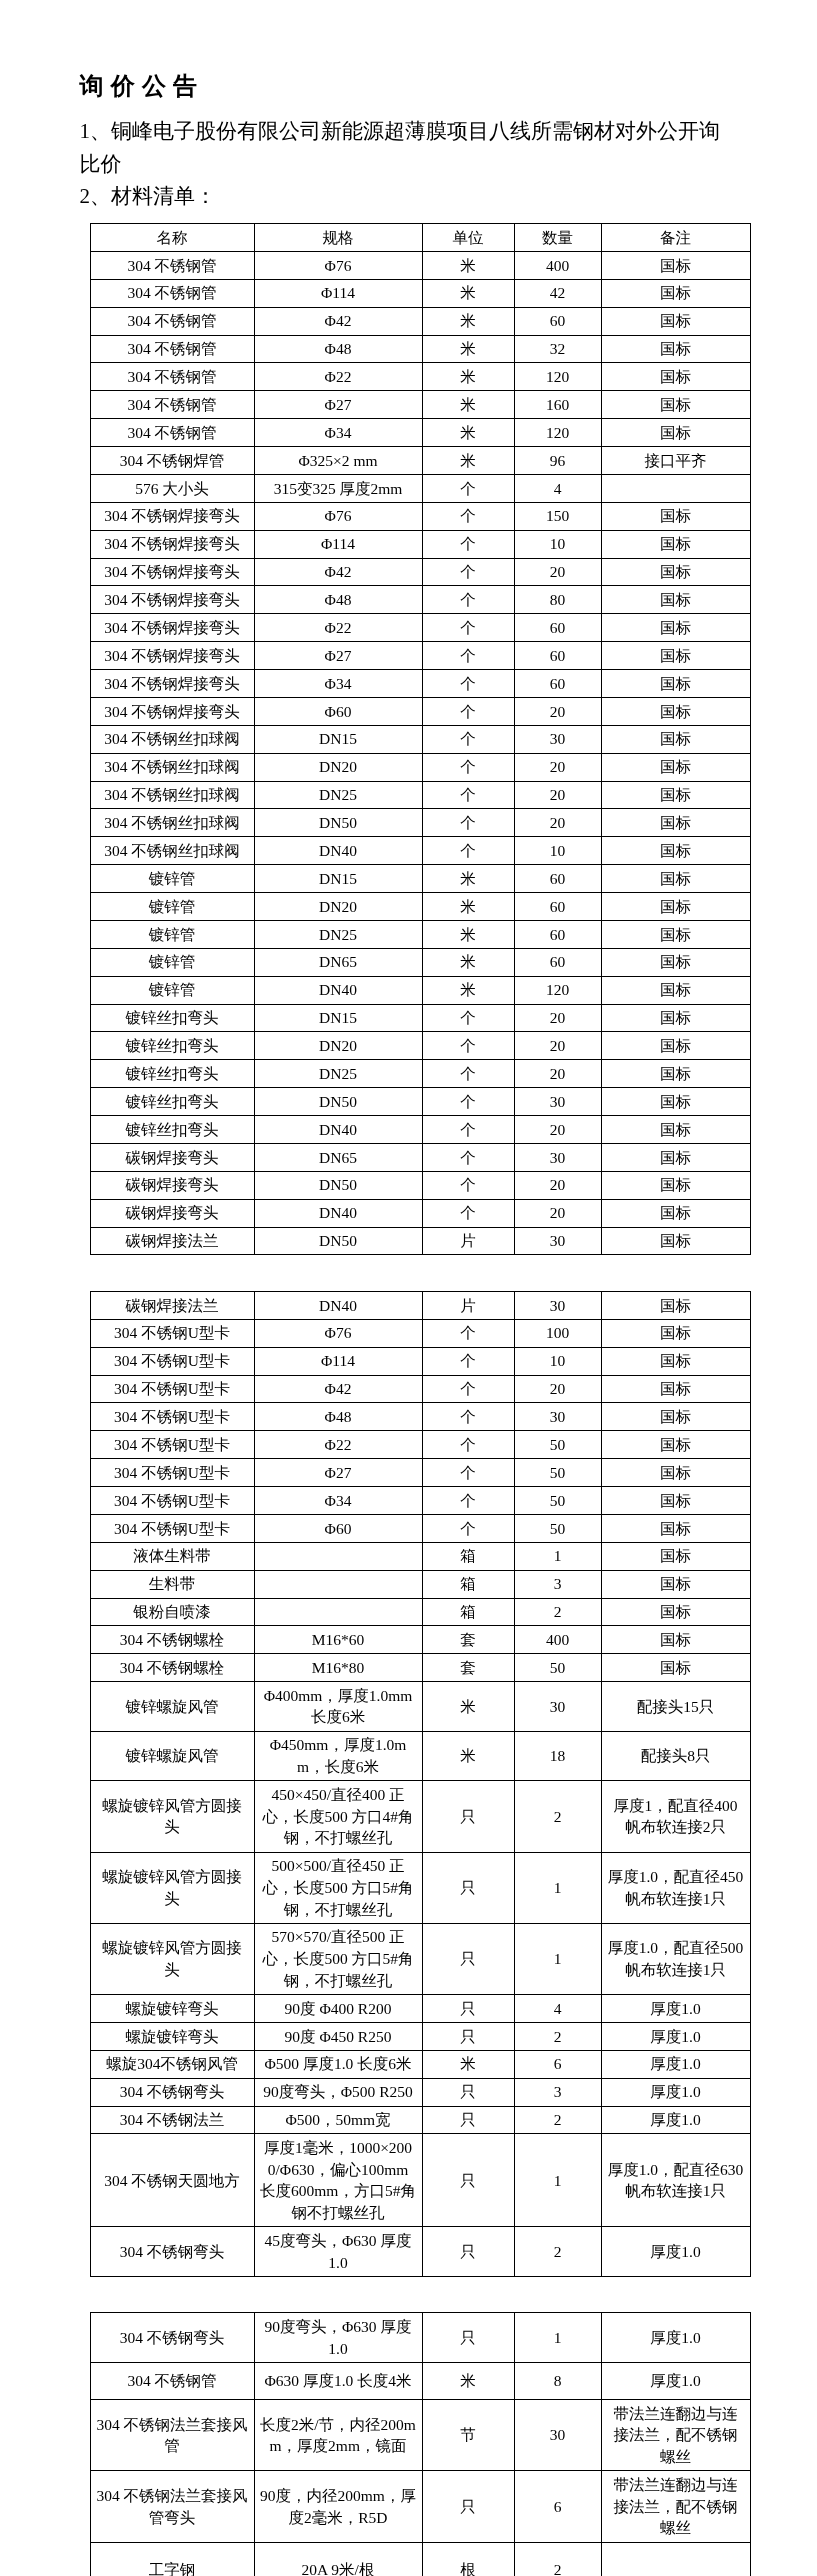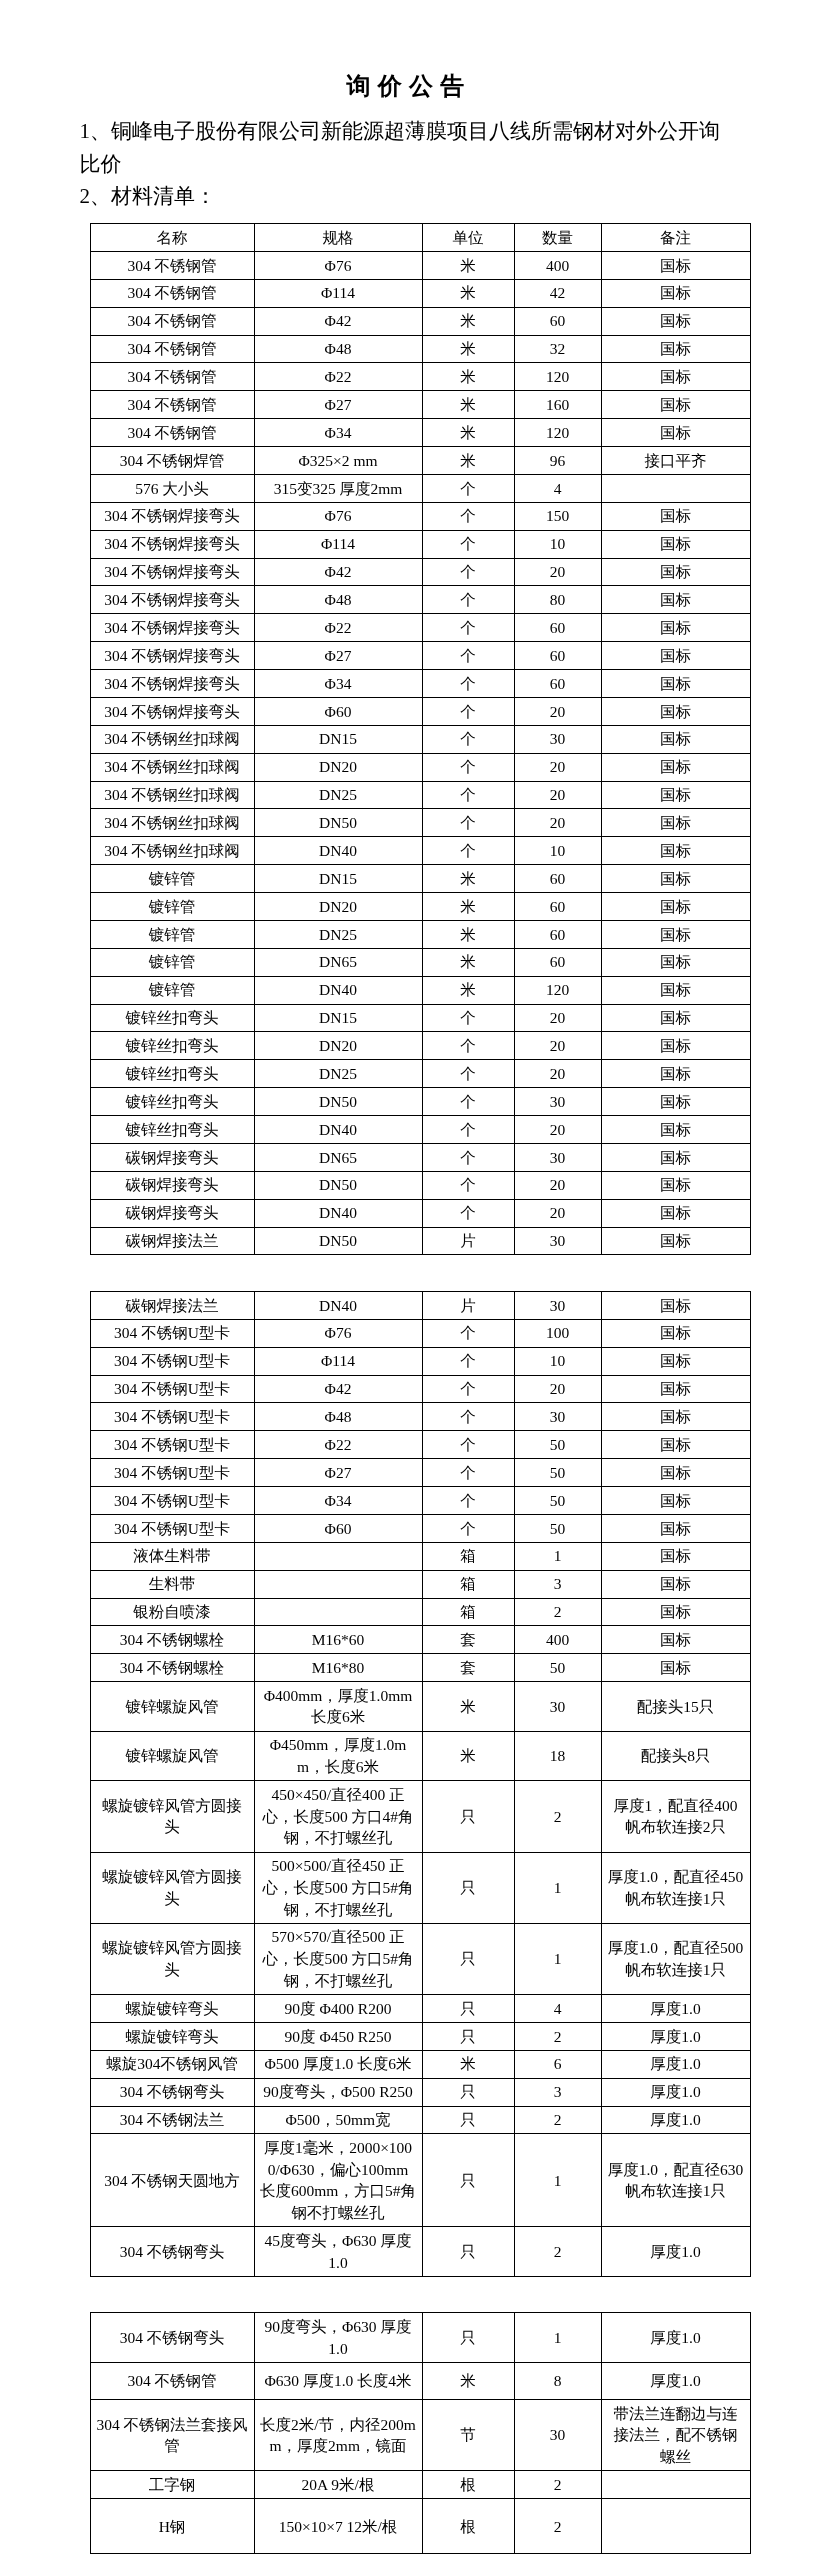--- a/index.html
+++ b/index.html
@@ -3,21 +3,21 @@
 <meta charset="utf-8">
 <style>
   html,body{margin:0;padding:0;background:#ffffff;}
   body{
     width:818px;min-height:3163px;
     font-family:"Liberation Serif","DejaVu Serif",serif;
     color:#000;
   }
   .doc{width:659px;margin:0 auto;padding-top:70px;padding-bottom:82px;box-sizing:content-box;}
   .page-title{
-    font-size:24px;font-weight:bold;text-align:center;
+    font-size:24px;font-weight:bold;text-align:left;
     letter-spacing:7.2px;margin:0 0 13.4px 0;
   }
   .intro-line{font-size:21px;line-height:1.55;margin:0;}
   .intro-line.second{margin-bottom:5.2px;}
 
   table.materials{
     border-collapse:collapse;width:659px;table-layout:fixed;
     margin:10px;
   }
   table.materials th, table.materials td{
@@ -500,21 +500,21 @@
         </tr>
         <tr>
           <td>304 不锈钢法兰</td>
           <td>Φ500，50mm宽</td>
           <td>只</td>
           <td>2</td>
           <td>厚度1.0</td>
         </tr>
         <tr>
           <td>304 不锈钢天圆地方</td>
-          <td>厚度1毫米，2000×1000/Φ630，偏心100mm 长度600mm，方口5#角钢不打螺丝孔</td>
+          <td>厚度1毫米，1000×2000/Φ630，偏心100mm 长度600mm，方口5#角钢不打螺丝孔</td>
           <td>只</td>
           <td>1</td>
           <td>厚度1.0，配直径630帆布软连接1只</td>
         </tr>
         <tr>
           <td>304 不锈钢弯头</td>
           <td>45度弯头，Φ630 厚度1.0</td>
           <td>只</td>
           <td>2</td>
           <td>厚度1.0</td>
@@ -548,20 +548,27 @@
           <td>厚度1.0</td>
         </tr>
         <tr>
           <td>304 不锈钢法兰套接风管</td>
           <td>长度2米/节，内径200mm，厚度2mm，镜面</td>
           <td>节</td>
           <td>30</td>
           <td>带法兰连翻边与连接法兰，配不锈钢螺丝</td>
         </tr>
         <tr>
+          <td>304 不锈钢法兰套接风管弯头</td>
+          <td>90度，内径200mm，厚度2毫米，R5D</td>
+          <td>只</td>
+          <td>6</td>
+          <td>带法兰连翻边与连接法兰，配不锈钢螺丝</td>
+        </tr>
+        <tr>
           <td>工字钢</td>
           <td>20A 9米/根</td>
           <td>根</td>
           <td>2</td>
           <td></td>
         </tr>
         <tr>
           <td>H钢</td>
           <td>150×10×7 12米/根</td>
           <td>根</td>

